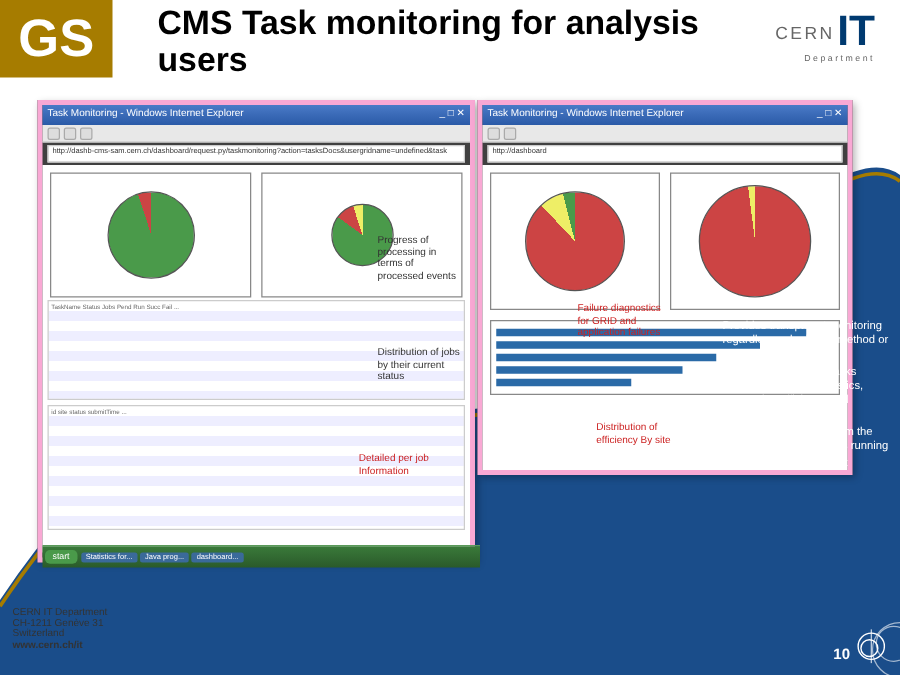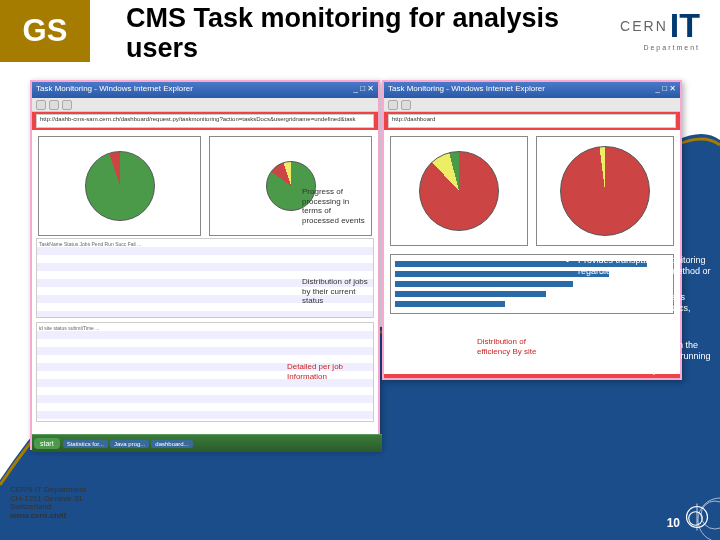--- a/index.html
+++ b/index.html
@@ -1,26 +1,26 @@
 <!DOCTYPE html>
 <html><head>
 <meta charset="utf-8">
 <style>
   * { margin: 0; padding: 0; box-sizing: border-box; }
   body { width: 720px; height: 540px; font-family: Arial, sans-serif; background: #fff; position: relative; overflow: hidden; }
   .slide { width: 100%; height: 100%; position: relative; }
   .bg-curve { position: absolute; left: 0; top: 0; width: 100%; height: 100%; z-index: 0; }
-  .gs-badge { position: absolute; left: 0; top: 0; width: 90px; height: 62px; background: #a67c00; color: #fff; font-size: 31px; font-weight: bold; display: flex; align-items: center; justify-content: center; z-index: 2; }
+  .gs-badge { position: absolute; left: 0; top: 0; width: 90px; height: 62px; background: #a67c00; color: #fff; font-size: 42px; font-weight: bold; display: flex; align-items: center; justify-content: center; z-index: 2; }
   .title { position: absolute; left: 108px; top: 4px; font-size: 27px; font-weight: bold; color: #000; z-index: 2; width: 460px; line-height: 1.1; margin-left: 18px; }
   .cern-it-logo { position: absolute; right: 20px; top: 6px; z-index: 2; display: flex; align-items: center; }
   .cern-it-logo .cern { font-size: 14px; color: #666; letter-spacing: 2px; }
   .cern-it-logo .it { font-size: 34px; font-weight: bold; color: #003a70; margin-left: 2px; }
   .cern-it-logo .dept { position: absolute; top: 38px; right: 0; font-size: 7px; color: #666; letter-spacing: 2px; }
   .content-area { position: absolute; left: 30px; top: 80px; width: 680px; height: 400px; z-index: 1; }
-  .browser { position: absolute; background: #ef4444; border: 2px solid #f9a8d4; box-shadow: 2px 2px 6px rgba(0,0,0,0.3); }
+  .browser { position: absolute; background: #404040; border: 4px solid #f9a8d4; box-shadow: 2px 2px 6px rgba(0,0,0,0.3); }
   .browser .titlebar { height: 16px; background: linear-gradient(#4a7ac7, #2a5aa7); color: #fff; font-size: 8px; padding: 2px 4px; display: flex; justify-content: space-between; }
   .browser .toolbar { height: 14px; background: #e8e8e8; border-bottom: 1px solid #ccc; display: flex; align-items: center; padding: 0 4px; gap: 3px; }
   .browser .toolbar .btn { width: 10px; height: 10px; background: #ddd; border: 1px solid #aaa; border-radius: 2px; }
   .browser .addr { height: 14px; background: #fff; border: 1px solid #ccc; margin: 2px 4px; font-size: 6px; padding: 1px 3px; color: #333; overflow: hidden; }
   .browser .body { background: #fff; padding: 4px; }
   .b1 { left: 0; top: 0; width: 350px; height: 370px; }
   .b2 { left: 352px; top: 0; width: 300px; height: 300px; }
   .b1 .body { height: 310px; }
   .b2 .body { height: 244px; }
   .chart-panel { border: 1px solid #888; background: #fff; margin: 2px; padding: 3px; }
@@ -133,20 +133,23 @@
 
     <div class="callout" style="left:270px;top:105px;width:70px">
       <div class="callout-body">Progress of processing in terms of processed events</div>
     </div>
     <div class="callout" style="left:270px;top:195px;width:70px">
       <div class="callout-body">Distribution of jobs by their current status</div>
     </div>
     <div class="callout red" style="left:255px;top:280px;width:75px">
       <div class="callout-body">Detailed per job Information</div>
     </div>
+    <div class="callout red" style="left:430px;top:160px;width:80px">
+      <div class="callout-body">Failure diagnostics for GRID and application failures</div>
+    </div>
     <div class="callout red" style="left:445px;top:255px;width:70px">
       <div class="callout-body">Distribution of efficiency By site</div>
     </div>
   </div>
 
   <ul class="bullets">
     <li>Provides transparent monitoring regardless submission method or middleware platform</li>
     <li>Detailed view of user tasks including failure diagnostics, processing efficiency and resubmission history</li>
     <li>Low latency; updates from the worker node where job is running</li>
     <li>User driven development</li>

